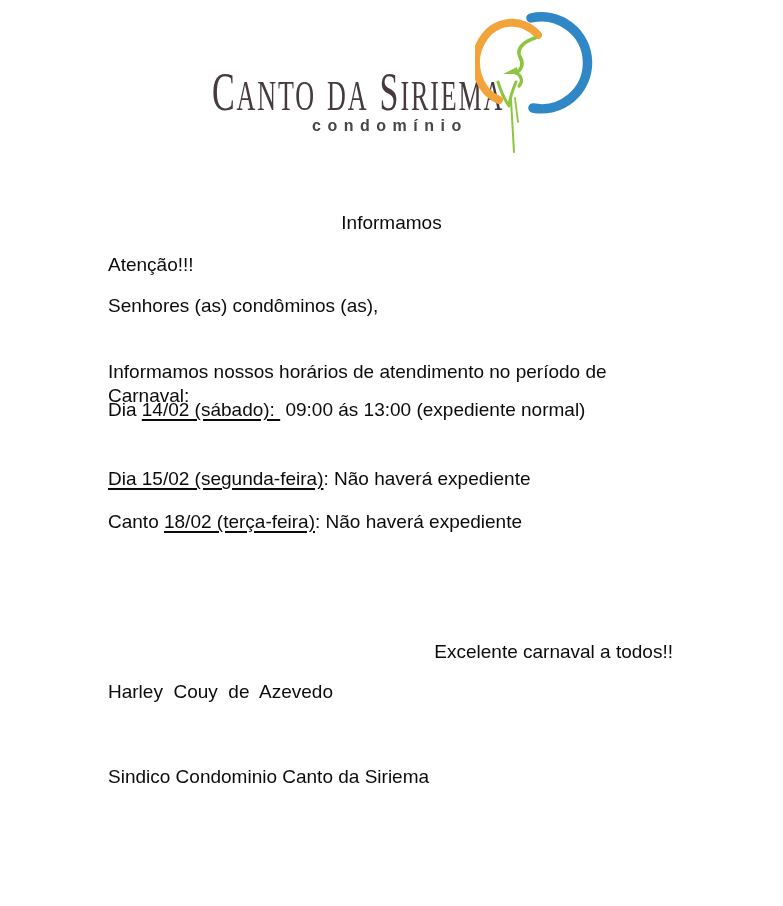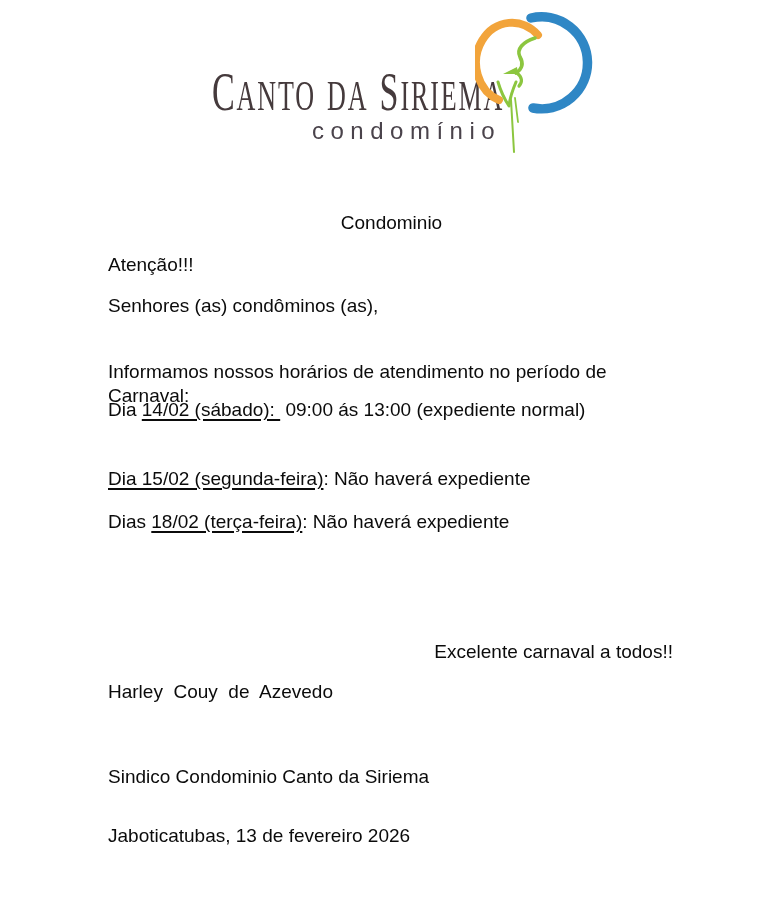--- a/index.html
+++ b/index.html
@@ -20,21 +20,21 @@
   .wordmark{
     position:absolute;left:212px;top:64px;line-height:1;white-space:nowrap;
     font-family:"Liberation Serif",serif;color:#453a3c;
     transform:scaleX(.62);transform-origin:left bottom;
   }
   .wm-word{margin-right:14px;}
   .wm-cap{font-size:55px;letter-spacing:3px;}
   .wm-rest{font-size:42px;letter-spacing:3px;}
   .logo-subtitle{
     position:absolute;left:312px;top:117px;
-    font-size:24px;font-weight:400;letter-spacing:6.5px;color:#4a434b;
+    font-size:16px;font-weight:700;letter-spacing:6.5px;color:#4a434b;
     font-family:"Liberation Sans",sans-serif;white-space:nowrap;
   }
   .bird{position:absolute;left:475px;top:12px;}
 </style>
 </head>
 <body>
 
 <div class="page">
 
   <div class="wordmark">
@@ -55,36 +55,35 @@
     <path d="M 42,55 L 28,62 L 43,62 Z" fill="#8CC63F"></path>
 
     <path d="M 42,61 C 47,65 48,70 44,74" fill="none" stroke-width="3.2" stroke-linecap="round" stroke="#8CC63F"></path>
 
     <path d="M 23,70 C 26,80 30,88 34,94 C 35,85 38,77 41,70" fill="none" stroke-width="3" stroke-linecap="round" stroke-linejoin="round" stroke="#8CC63F"></path>
 
     <path d="M 36,88 C 37,105 38,122 39,140" fill="none" stroke-width="2" stroke-linecap="round" stroke="#8CC63F"></path>
     <path d="M 40,86 L 43,110" fill="none" stroke-width="1.8" stroke-linecap="round" stroke="#8CC63F"></path>
   </svg>
 
-  <div class="line title" style="top:211px">Condominio</div>
+  <div class="line title" style="top:211px">Informamos</div>
 
   <div class="line" style="top:253px">Atenção!!!</div>
 
   <div class="line" style="top:294px">Senhores (as) condôminos (as),</div>
 
   <div class="line bold intro" style="top:360px">Informamos nossos horários de atendimento no período de Carnaval:</div>
 
   <div class="line bold" style="top:398px"><span>Dia </span><span class="u">14/02 (sábado): </span><span> 09:00 ás 13:00 (expediente normal)</span></div>
 
   <div class="line bold" style="top:467px"><span></span><span class="u">Dia 15/02 (segunda-feira)</span><span>: Não haverá expediente</span></div>
 
-  <div class="line bold" style="top:510px"><span>Dias </span><span class="u">18/02 (terça-feira)</span><span>: Não haverá expediente</span></div>
+  <div class="line bold" style="top:510px"><span>Canto </span><span class="u">18/02 (terça-feira)</span><span>: Não haverá expediente</span></div>
 
 
   <div class="line closing" style="top:640px">Excelente carnaval a todos!!</div>
 
   <div class="line" style="top:680px">Harley  Couy  de  Azevedo</div>
 
   <div class="line" style="top:765px">Sindico Condominio Canto da Siriema</div>
 
-  <div class="line" style="top:824px">Jaboticatubas, 13 de fevereiro 2026</div>
 
 </div>
 
 </body></html>

